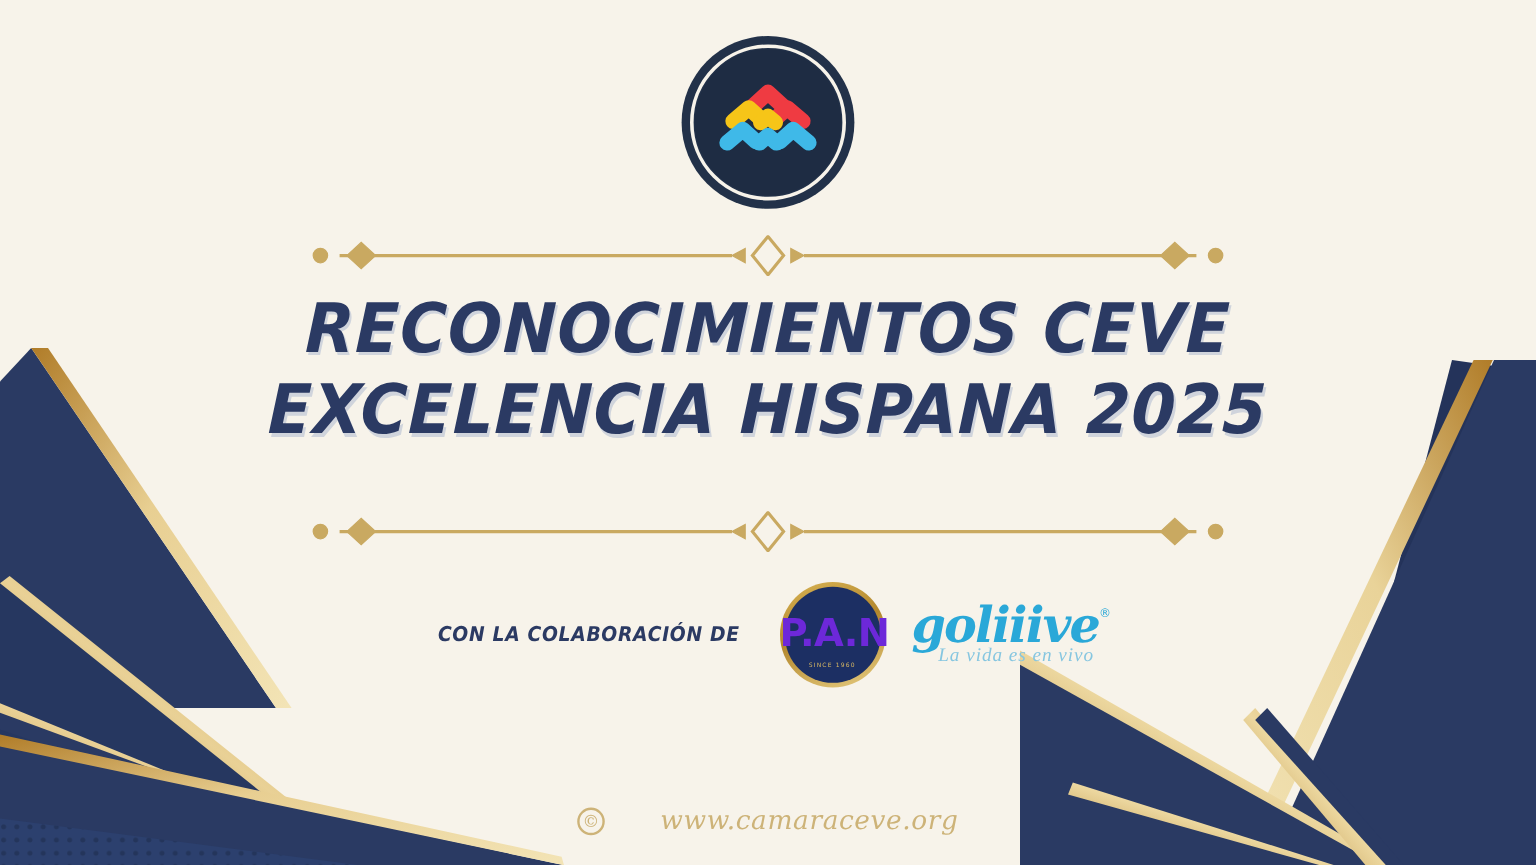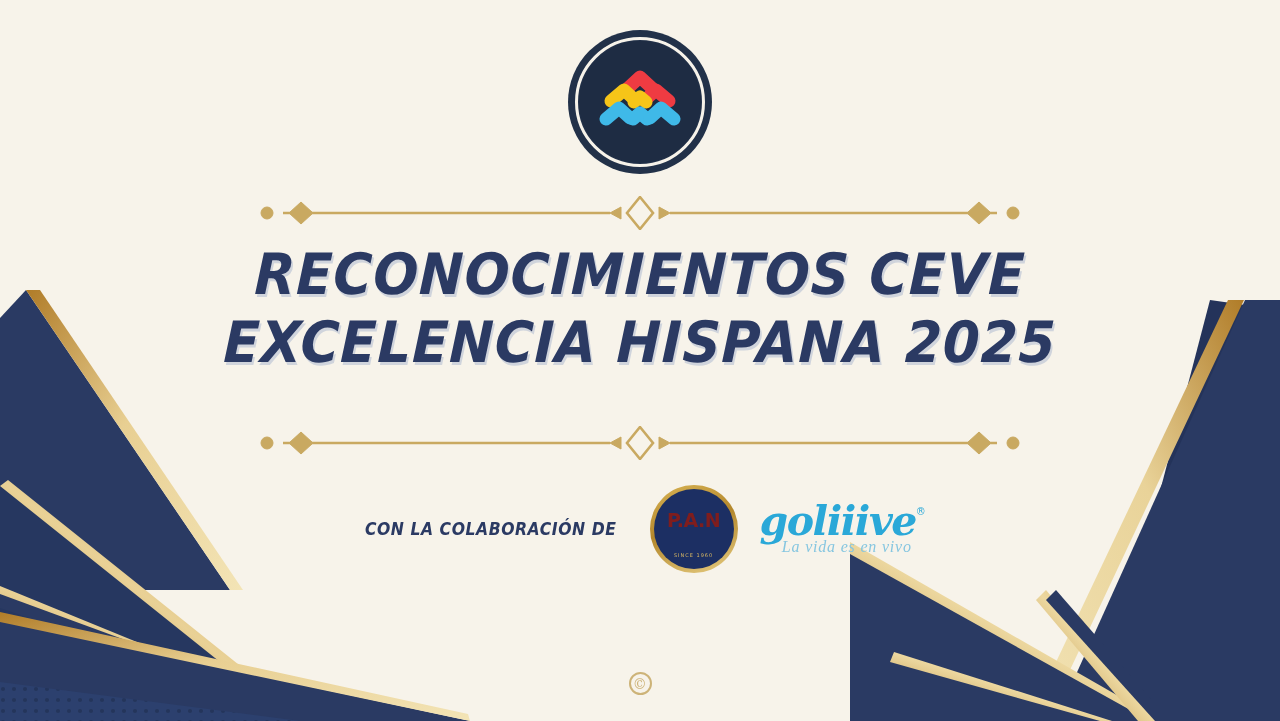--- a/index.html
+++ b/index.html
@@ -93,24 +93,24 @@
     position:absolute; inset:0; border-radius:50%;
     background:linear-gradient(160deg,#d9b455 0%,#b3872c 45%,#e7cd82 100%);
   }
   .pan-mid {
     position:absolute; inset:4px; border-radius:50%;
     background:#1c2f63;
   }
   .pan-txt {
     position:absolute; left:0; right:0; top:26px;
     text-align:center;
-    color:#7f1d1d;
+    color:#6d28d9;
     font-family:"DejaVu Sans", sans-serif;
     font-weight:700;
-    font-size:19px;
+    font-size:32px;
     letter-spacing:-.5px;
     line-height:1;
     -webkit-text-stroke:0;
   }
   .pan-since {
     position:absolute; left:0; right:0; bottom:15px;
     text-align:center;
     color:#d8b863;
     font-family:"DejaVu Sans", sans-serif;
     font-size:5px;
@@ -324,15 +324,18 @@
       <div class="goli-word">goliiive</div>
       <div class="goli-reg">®</div>
       <div class="goli-tag">La vida es en vivo</div>
     </div>
   </div>
 
   <div class="footer">
     <div class="footer-item">
       <span class="copy-glyph">©</span>
     </div>
+    <div class="footer-item">
+      <span>www.camaraceve.org</span>
+    </div>
   </div>
 
 </div>
 
 </body></html>

